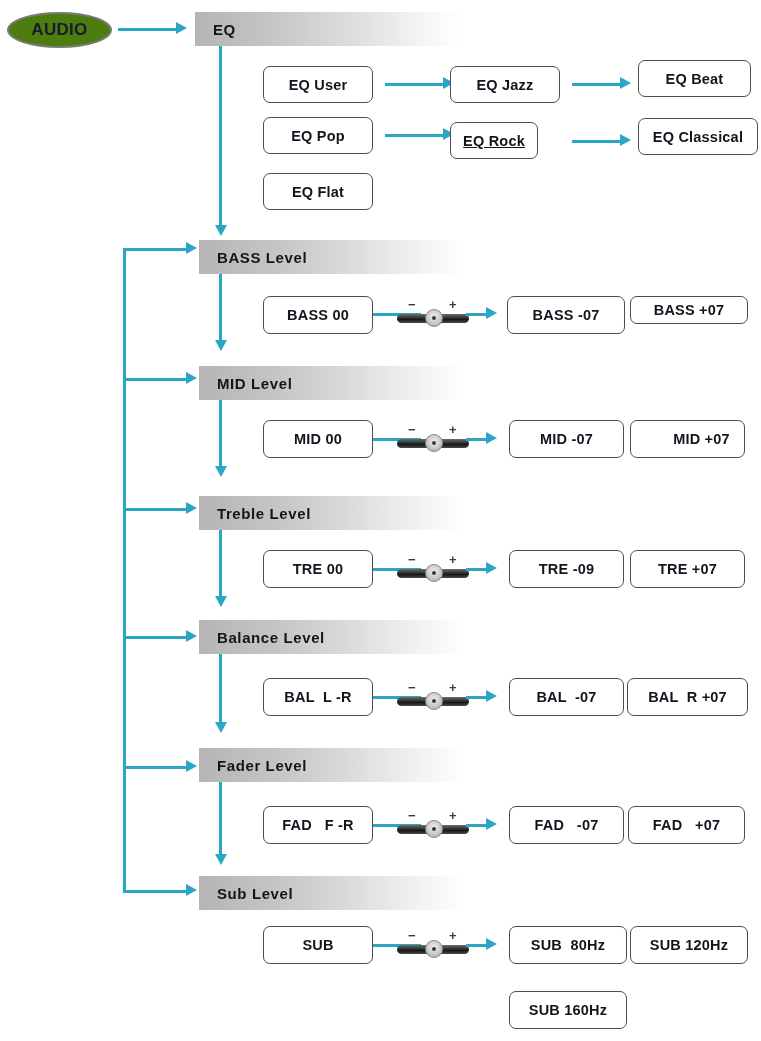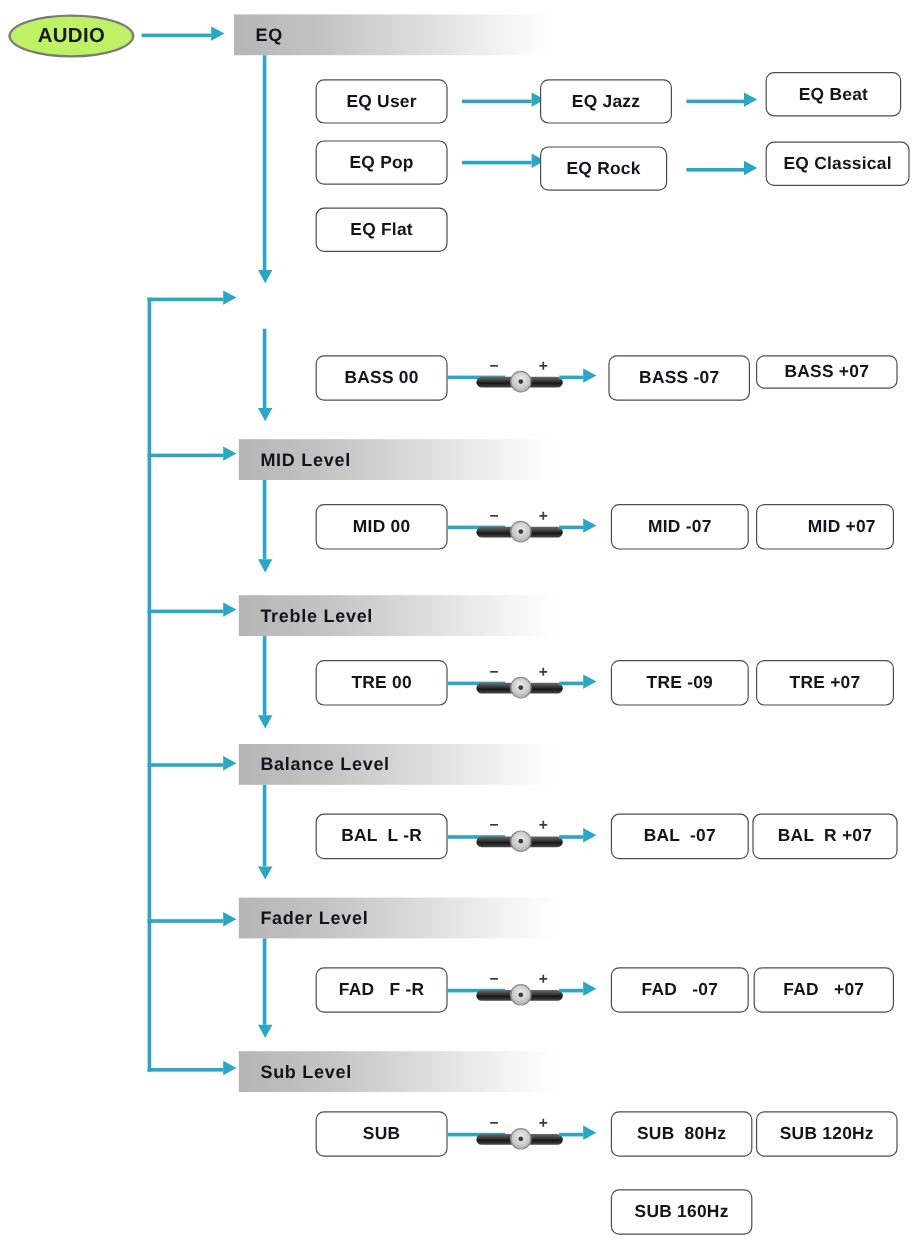--- a/index.html
+++ b/index.html
@@ -15,21 +15,21 @@
     overflow:hidden;
   }
 
   
   .audio-node{
     position:absolute;
     left:7px; top:12px;
     width:105px; height:36px;
     border:2px solid #7a7a7a;
     border-radius:50%/50%;
-    background:#bef264;
+    background:#4d7c0f;
     display:flex; align-items:center; justify-content:center;
     font-weight:bold;
     font-size:17px;
     color:#1b1b2e;
     letter-spacing:.3px;
     box-sizing:border-box;
   }
 
   
   .hdr{
@@ -156,37 +156,40 @@
   <div class="arrow-r" style="left:620px;top:77px;"></div>
   <div class="box" style="left:263px;top:117px;width:110px;height:37px;">
     <span>EQ Pop</span>
   </div>
 
   <div class="box" style="left:638px;top:60px;width:113px;height:37px;">
     <span>EQ Beat</span>
   </div>
   <div class="ln ln-h" style="left:385px;top:134px;width:58px;"></div>
   <div class="arrow-r" style="left:443px;top:128px;"></div>
-  <div class="box" style="left:450px;top:122px;width:106px;height:37px;">
+  <div class="box" style="left:450px;top:122px;width:88px;height:37px;text-decoration:underline;">
     <span>EQ Rock</span>
   </div>
   <div class="ln ln-h" style="left:572px;top:140px;width:48px;"></div>
   <div class="arrow-r" style="left:620px;top:134px;"></div>
   <div class="box" style="left:638px;top:118px;width:120px;height:37px;">
     <span>EQ Classical</span>
   </div>
 
   <div class="box" style="left:263px;top:173px;width:110px;height:37px;">
     <span>EQ Flat</span>
   </div>
 
   <div class="ln ln-v" style="left:123px;top:248px;height:645px;"></div>
 
   <div class="ln ln-h" style="left:123px;top:248px;width:63px;"></div>
   <div class="arrow-r" style="left:186px;top:242px;"></div>
+  <div class="hdr" style="left:199px;top:240px;width:266px;">
+    <span class="hdr-text">BASS Level</span>
+  </div>
   <div class="ln ln-v" style="left:219px;top:274px;height:66px;"></div>
   <div class="arrow-d" style="left:215px;top:340px;"></div>
   <div class="box" style="left:263px;top:296px;width:110px;height:38px;">
     <span>BASS 00</span>
   </div>
   <div class="ln ln-h" style="left:373px;top:313px;width:48px;"></div>
   <div class="slider" style="left:397px;top:303px;">
     <span class="sgn minus">−</span>
     <span class="sgn plus">+</span>
     <div class="bar"></div>

